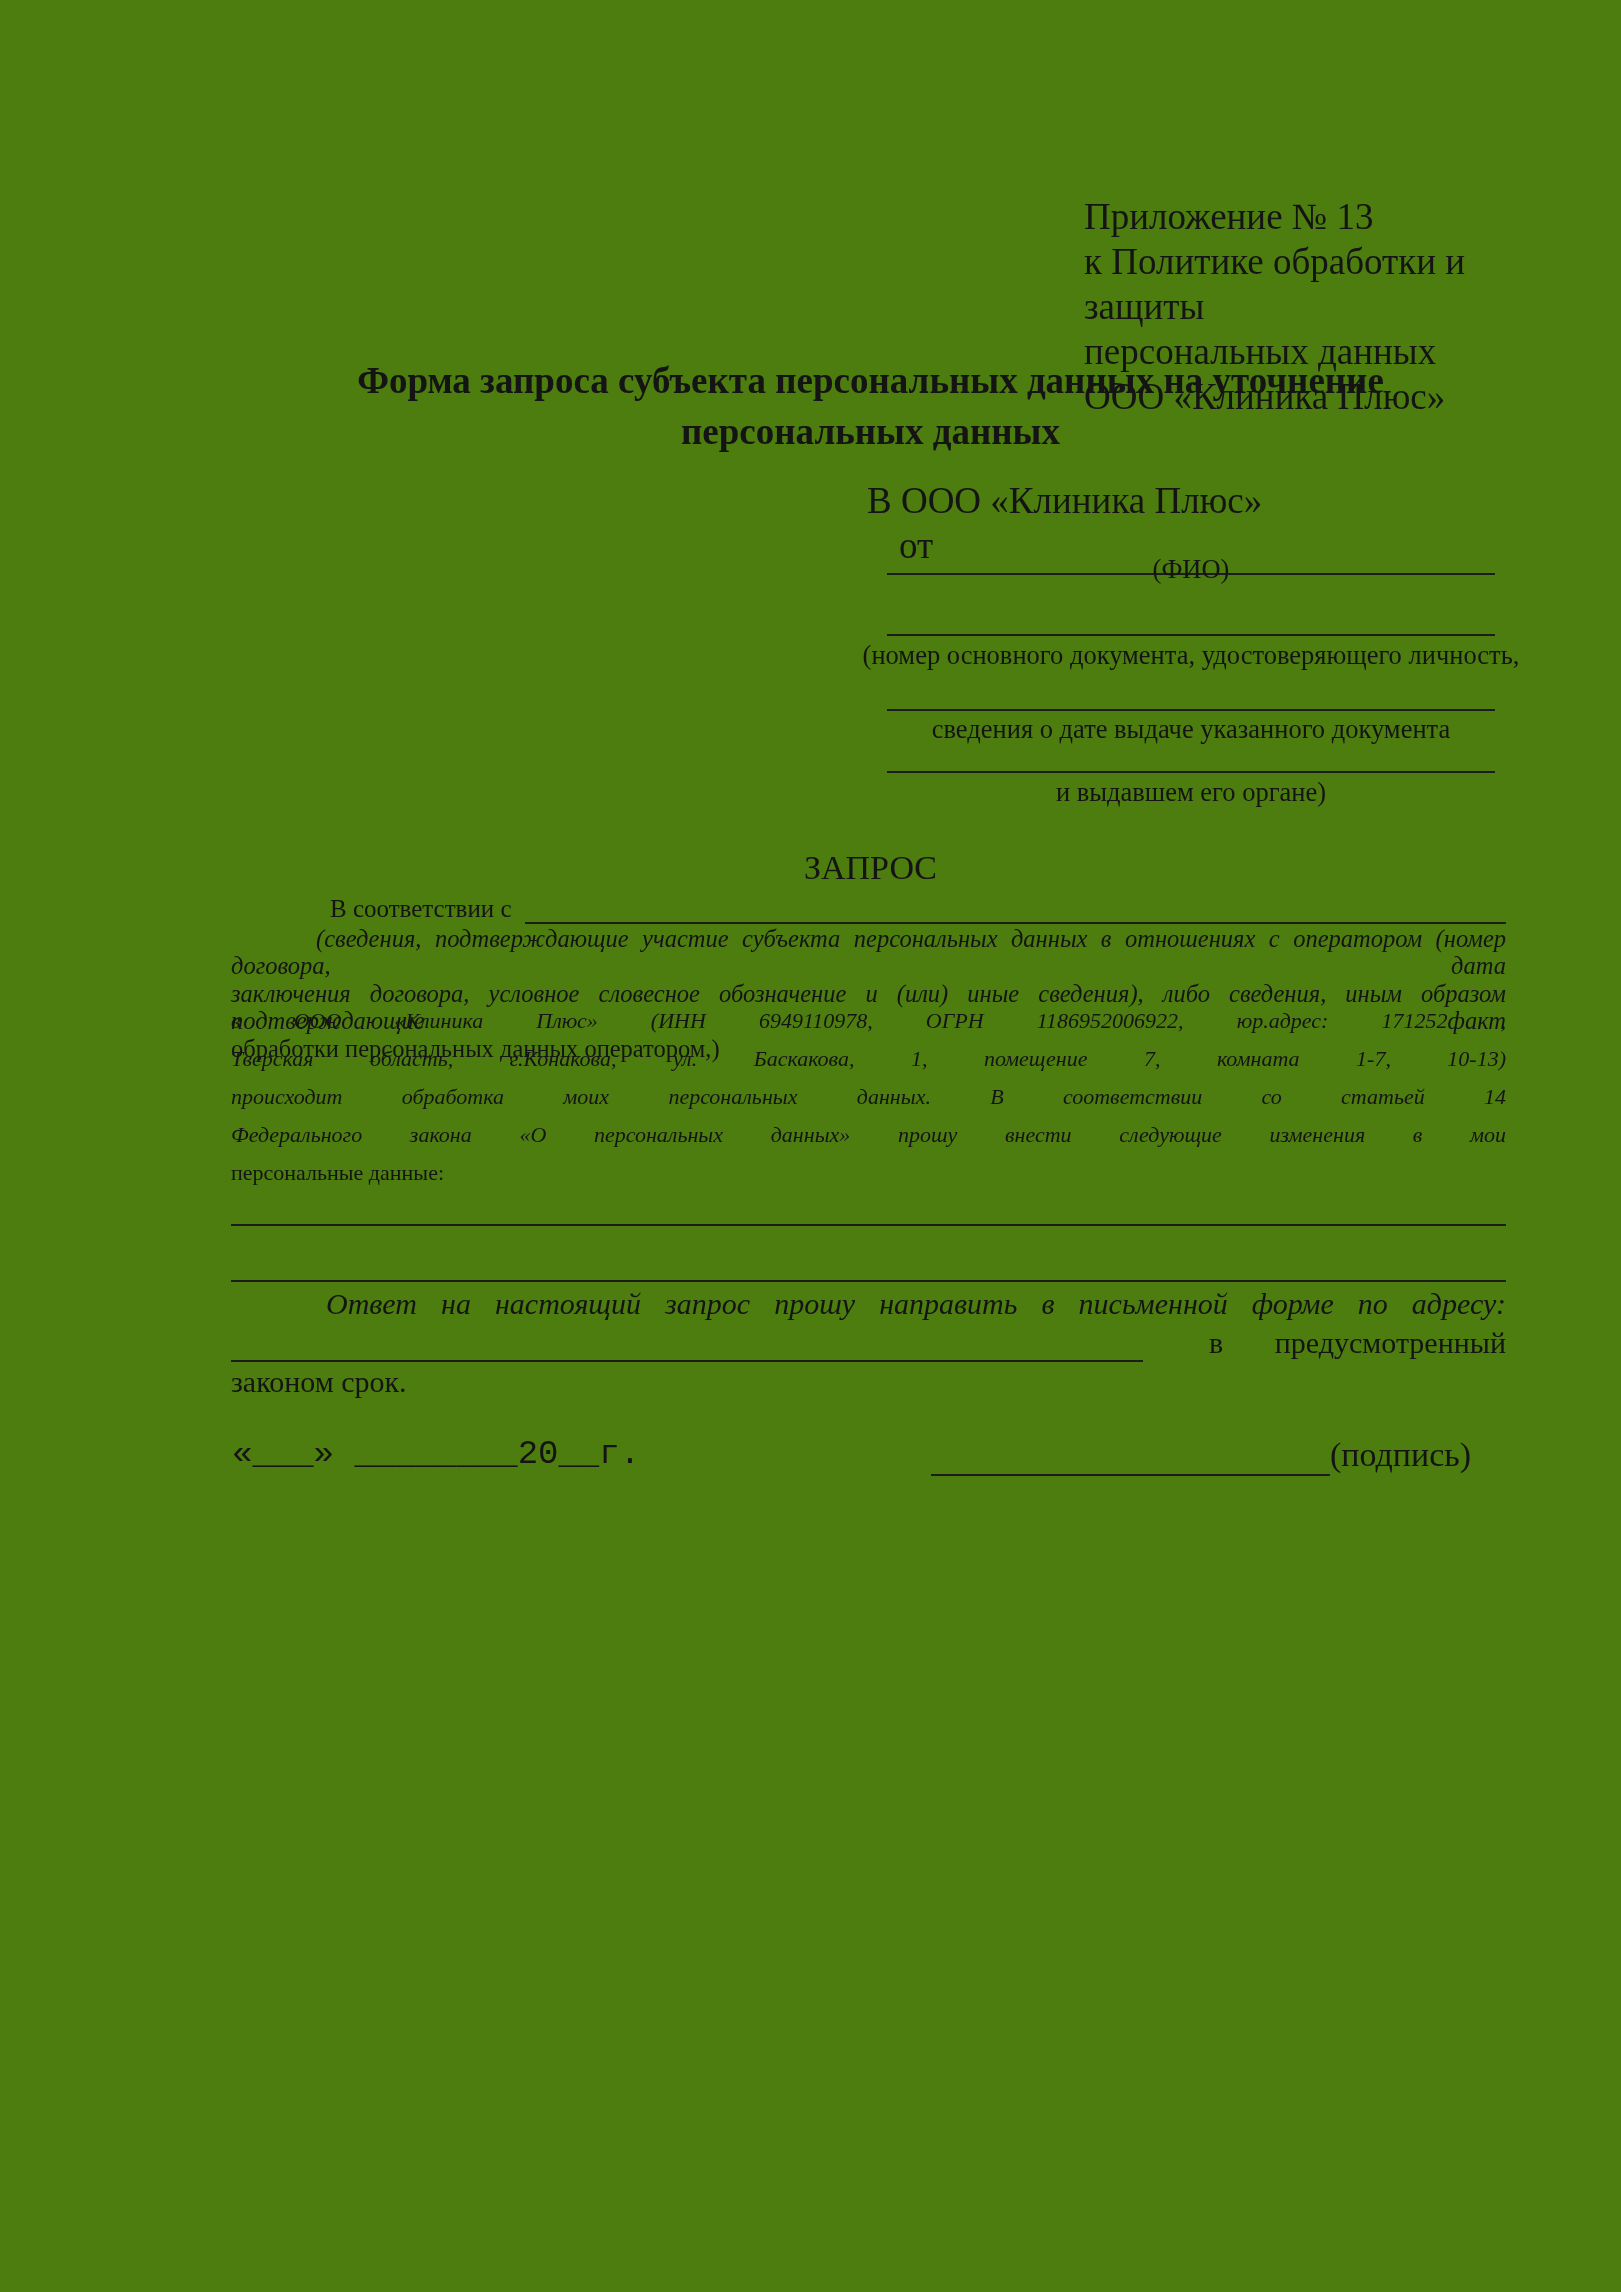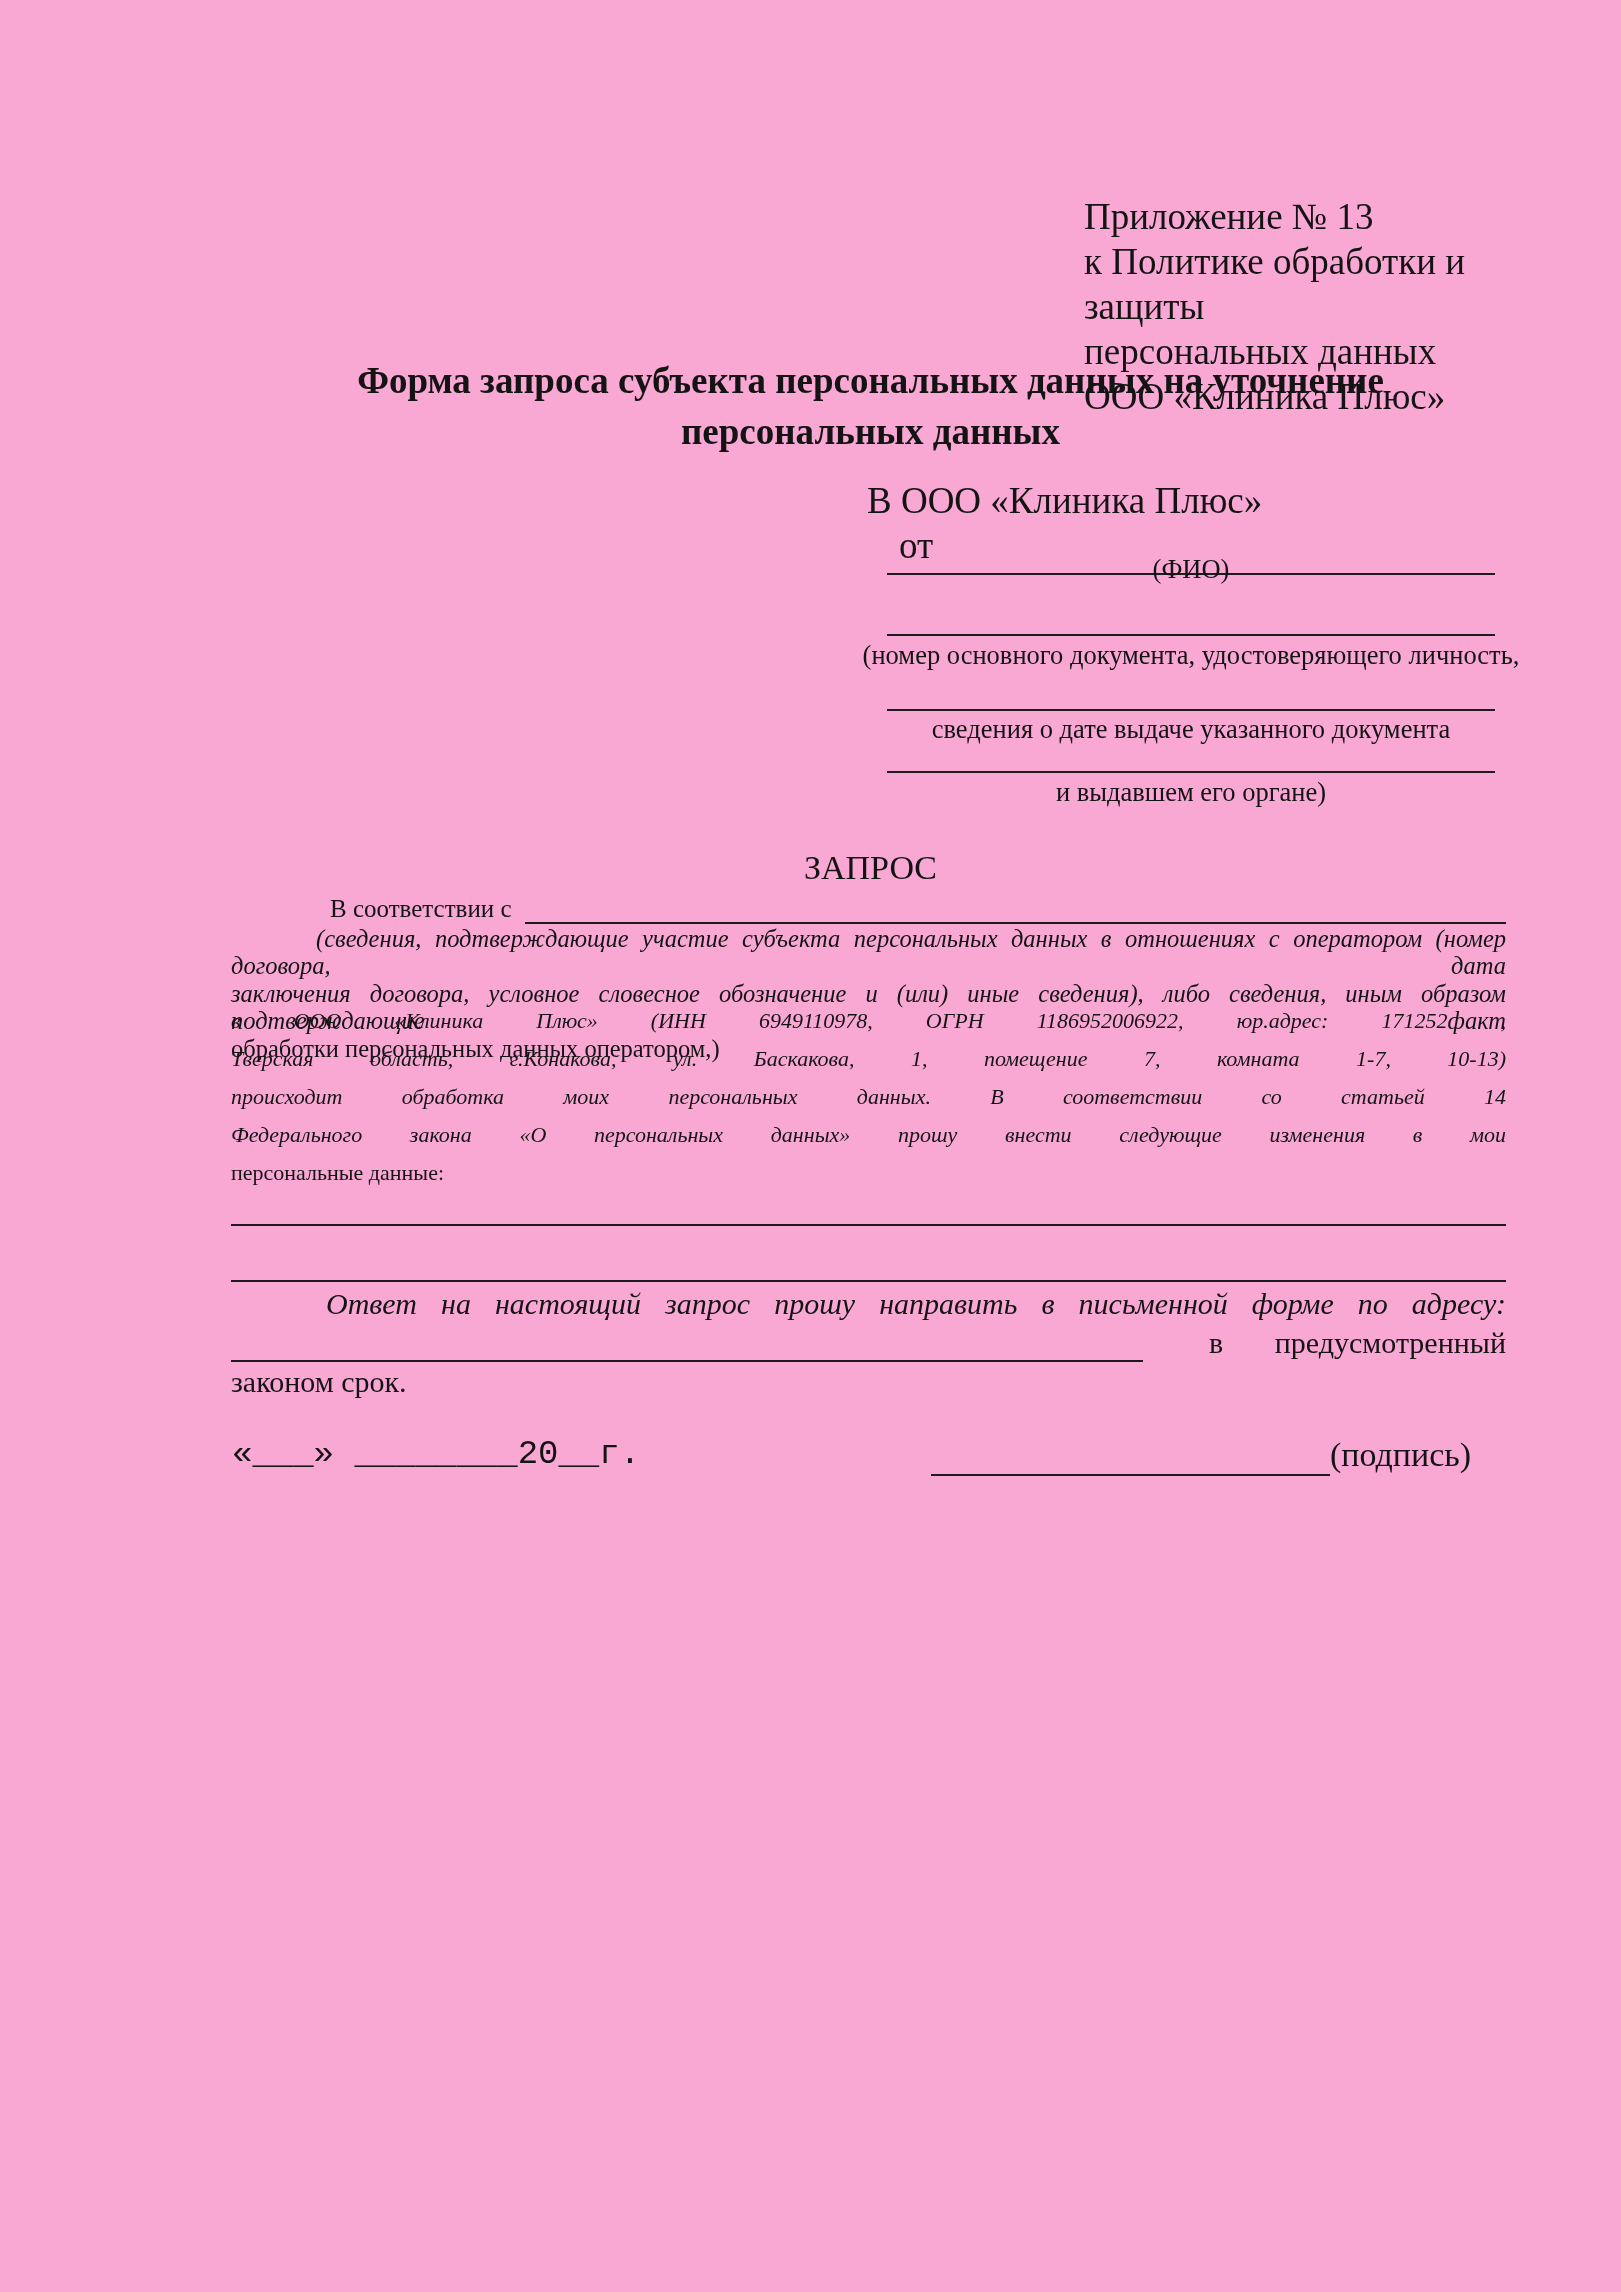--- a/index.html
+++ b/index.html
@@ -1,20 +1,20 @@
 <!DOCTYPE html>
 <html lang="ru"><head>
 <meta charset="utf-8">
 <style>
   html,body { margin:0; padding:0; background:#888; }
   .page {
     position:relative;
     width:1621px; height:2293px;
     margin:0 auto;
-    background:#f9a8d4;
+    background:#4d7c0f;
     color:#141414;
     font-family:"Liberation Serif","DejaVu Serif",serif;
     overflow:hidden;
   }
   .abs { position:absolute; }
 
   
   .header-note { left:1084px; top:194px; width:510px; font-size:37px; line-height:45px; }
 
   

